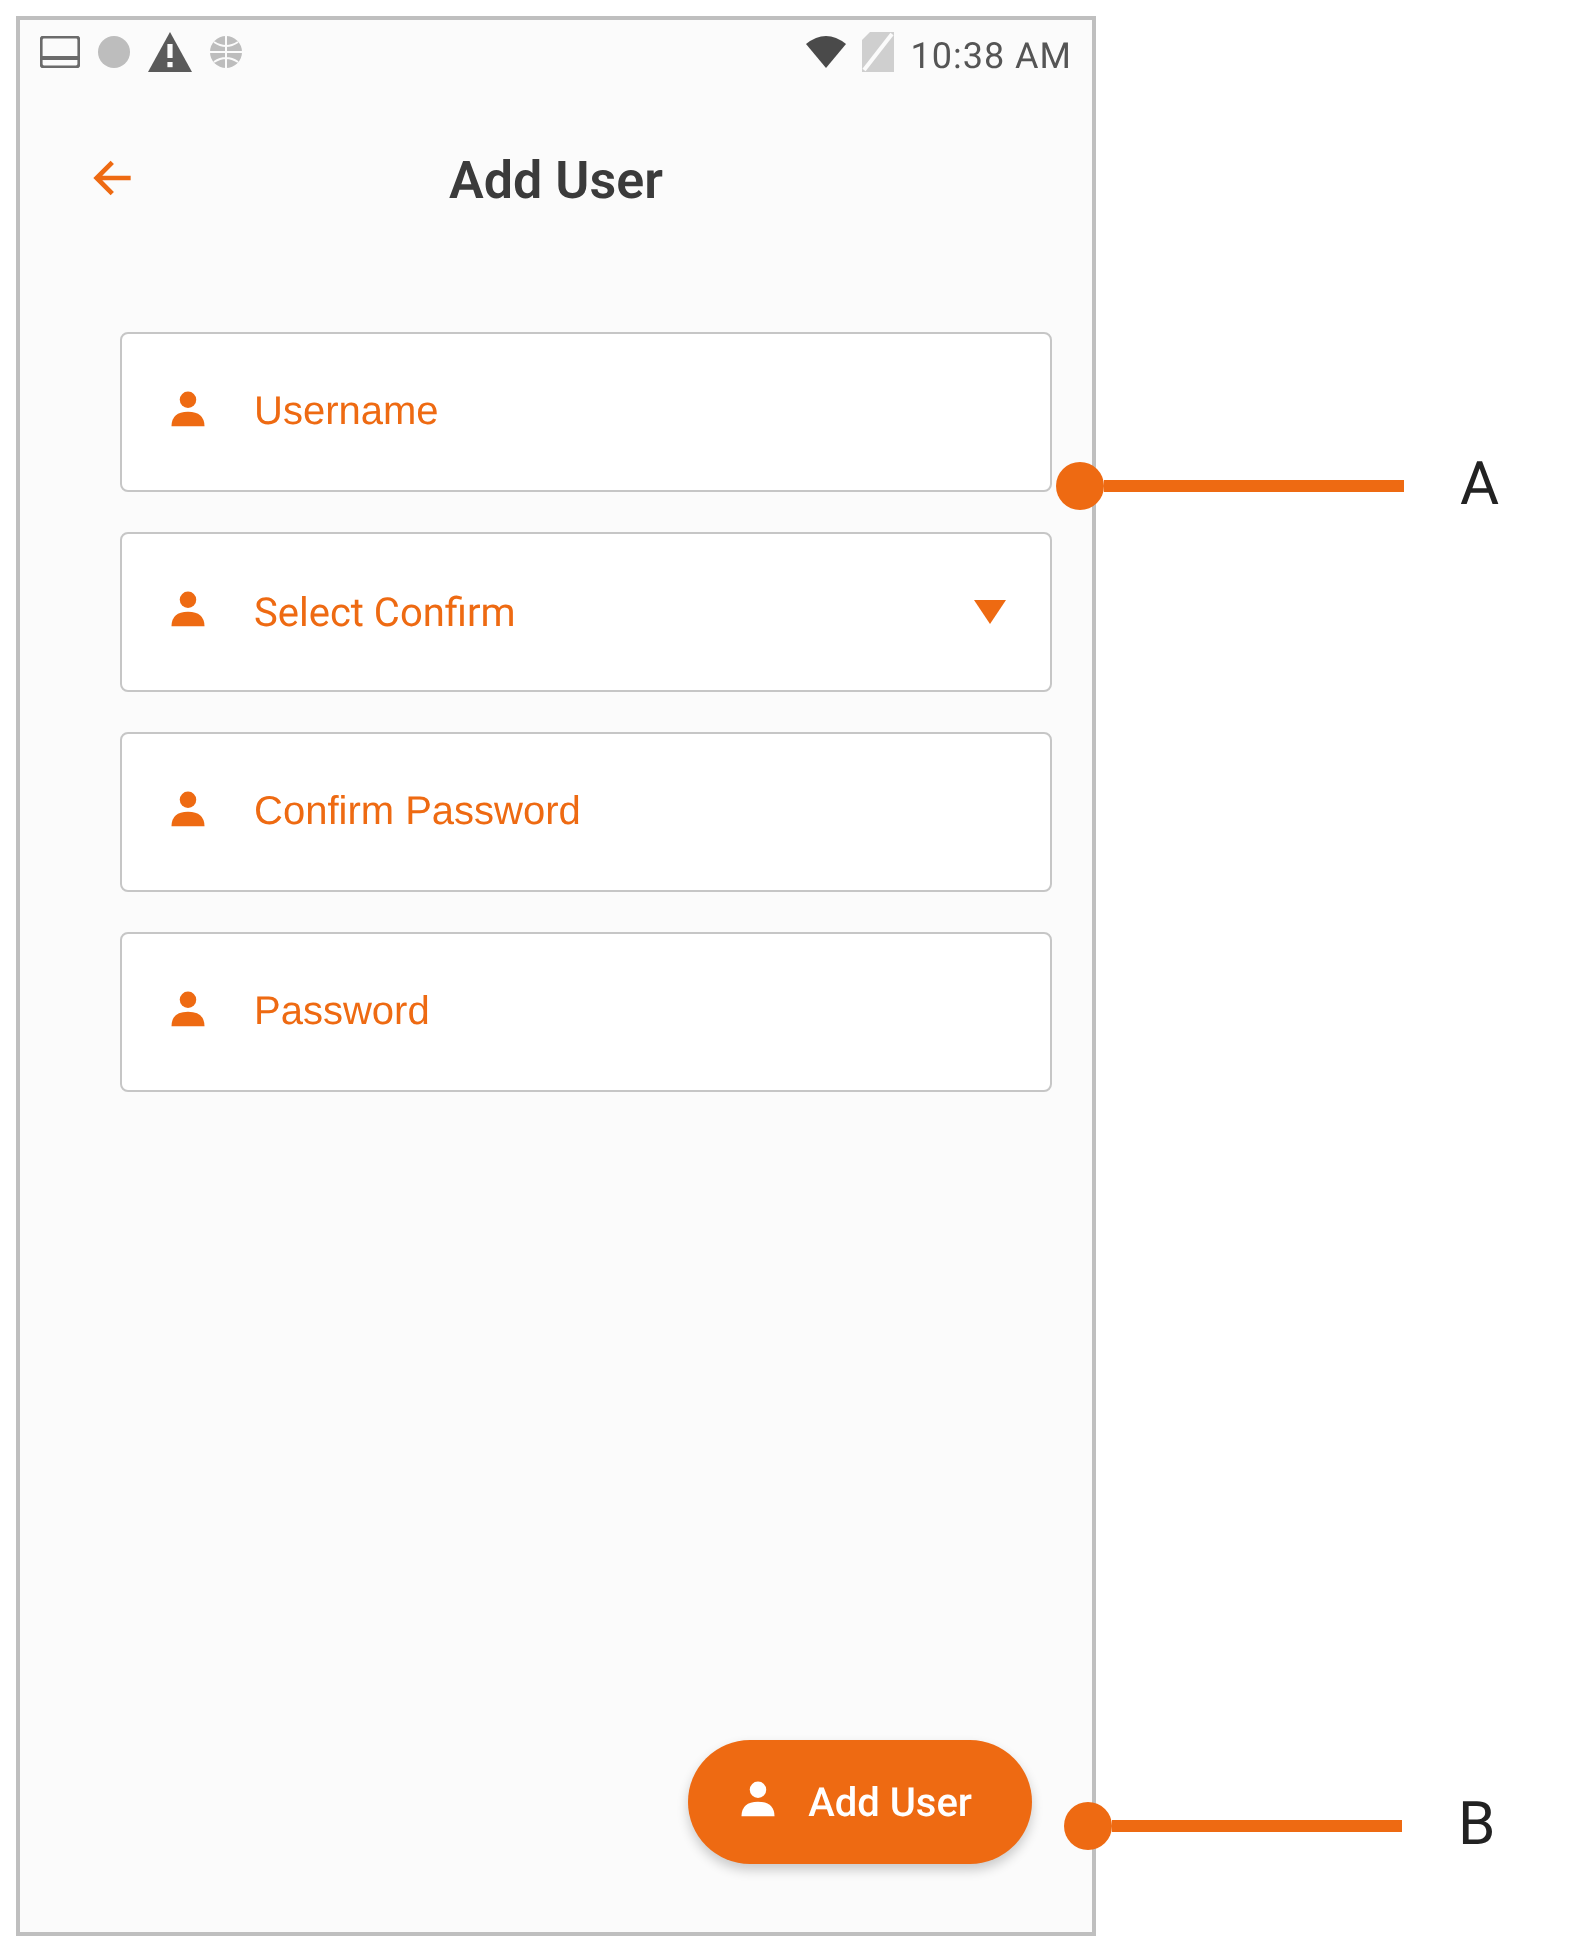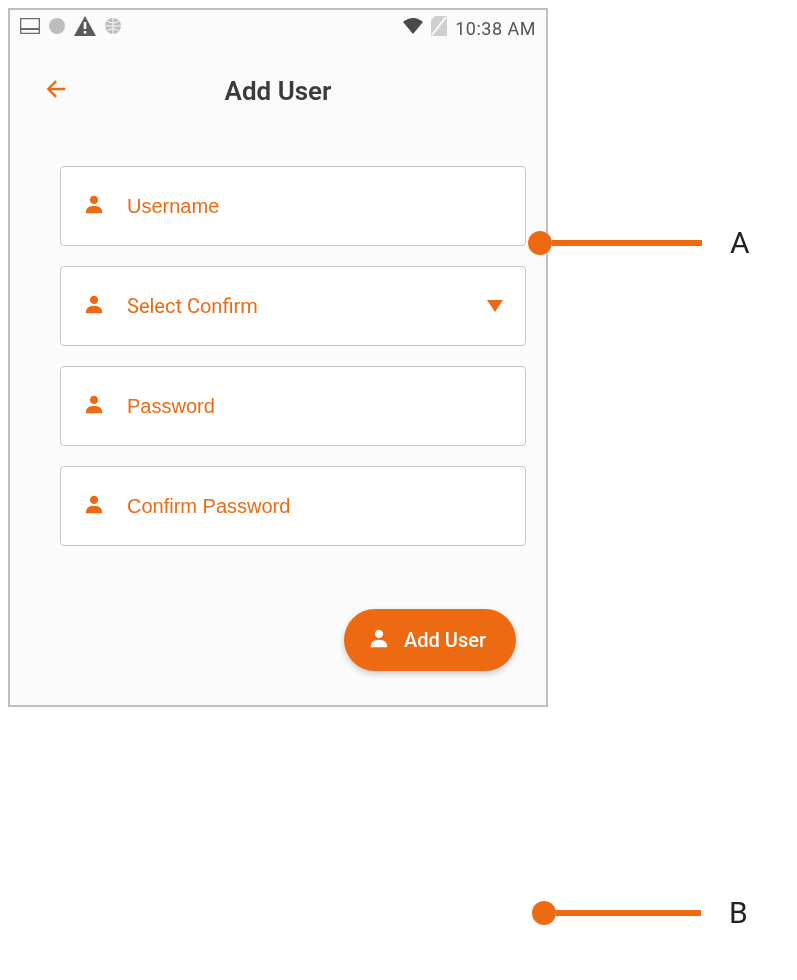--- a/index.html
+++ b/index.html
@@ -8,21 +8,21 @@
       background: #ffffff;
       width: 797px;
       height: 980px;
       position: relative;
     }
     .phone-frame {
       position: absolute;
       left: 8px;
       top: 8px;
       width: 540px;
-      height: 699px;
+      height: 960px;
       border: 2px solid #bfbfbf;
       background: #fbfbfb;
       display: flex;
       flex-direction: column;
     }
     .status-bar {
       height: 36px;
       display: flex;
       align-items: center;
       justify-content: space-between;
@@ -208,31 +208,31 @@
       </span>
     </div>
 
     <div class="field">
       <span class="icon">
         <svg width="22" height="22" viewBox="0 0 24 24">
             <circle cx="12" cy="7.5" r="4.5" fill="#ee6a12"></circle>
             <path d="M3 22 Q3 14 12 14 Q21 14 21 22 Z" fill="#ee6a12"></path>
           </svg>
       </span>
+      <input type="password" placeholder="Confirm Password" style="">
+    </div>
+
+    <div class="field">
+      <span class="icon">
+        <svg width="22" height="22" viewBox="0 0 24 24">
+            <circle cx="12" cy="7.5" r="4.5" fill="#ee6a12"></circle>
+            <path d="M3 22 Q3 14 12 14 Q21 14 21 22 Z" fill="#ee6a12"></path>
+          </svg>
+      </span>
       <input type="password" placeholder="Password" style="">
-    </div>
-
-    <div class="field">
-      <span class="icon">
-        <svg width="22" height="22" viewBox="0 0 24 24">
-            <circle cx="12" cy="7.5" r="4.5" fill="#ee6a12"></circle>
-            <path d="M3 22 Q3 14 12 14 Q21 14 21 22 Z" fill="#ee6a12"></path>
-          </svg>
-      </span>
-      <input type="password" placeholder="Confirm Password" style="">
     </div>
 
   </div>
 
   <div class="fab">
     <span>
       <svg width="22" height="22" viewBox="0 0 24 24">
           <circle cx="12" cy="7.5" r="4.5" fill="#ffffff"></circle>
           <path d="M3 22 Q3 14 12 14 Q21 14 21 22 Z" fill="#ffffff"></path>
         </svg>

